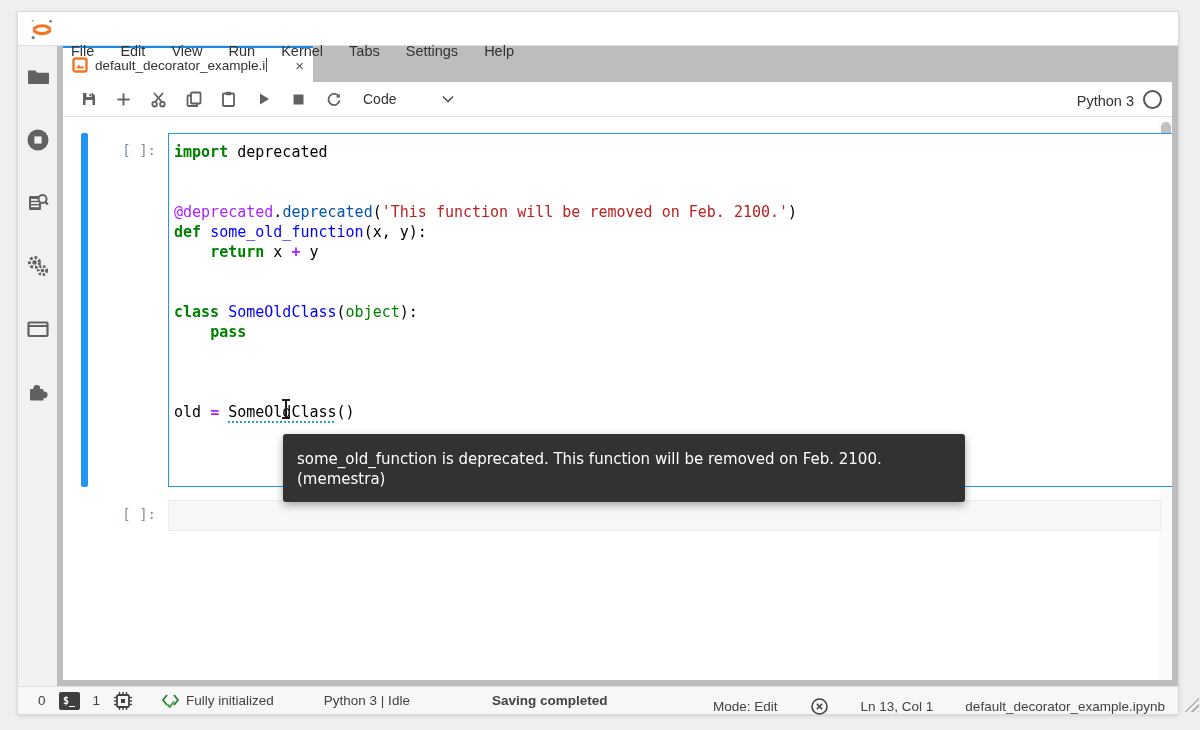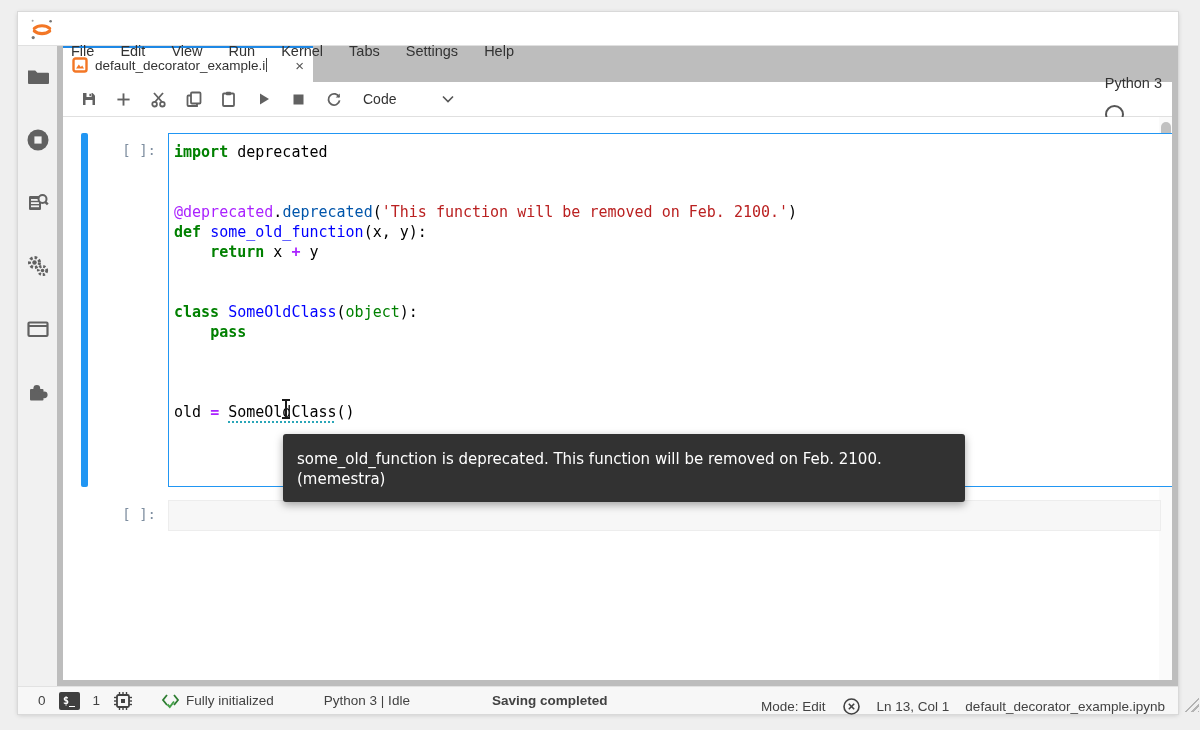--- a/index.html
+++ b/index.html
@@ -28,21 +28,21 @@
   .tab-title{font-size:13.5px;color:#333;margin-left:7px;white-space:nowrap;}
   .tab-cursor{width:1px;height:14px;background:#444;margin-left:1px;}
   .tab-close{margin-left:auto;color:#555;font-size:15px;line-height:15px;}
 
   .toolbar{position:absolute;left:6px;top:36px;width:1109px;height:35px;background:#fff;
            border-bottom:1px solid #e0e0e0;display:flex;align-items:center;box-sizing:border-box;padding:0 8px;}
   .tb-btn{width:35px;height:26px;display:flex;align-items:center;justify-content:center;}
   .cell-type{display:flex;align-items:center;margin-left:12px;color:#333;}
   .cell-type-label{font-size:14px;}
   .cell-type .chv{margin-left:45px;display:flex;}
-  .kernel{margin-left:auto;display:flex;align-items:flex-start;gap:14px;padding-right:2px;flex-direction:column;}
+  .kernel{margin-left:auto;display:flex;align-items:flex-end;gap:9px;padding-right:2px;}
   .kernel-name{font-size:14.5px;color:#333;}
   .kernel-circle{width:15px;height:15px;border:2px solid #555;border-radius:50%;background:transparent;}
 
   .notebook{position:absolute;left:6px;top:71px;width:1109px;bottom:6px;background:#fff;overflow:hidden;}
   .scroll-track{position:absolute;right:0;top:0;width:13px;height:100%;background:#fafafa;}
   .scroll-thumb{position:absolute;right:1.5px;top:5px;width:10px;height:317px;background:#c1c1c1;border-radius:5px;}
 
   .collapser{position:absolute;left:18px;top:16px;width:7px;height:354px;background:#2196f3;border-radius:2px;}
   .prompt{position:absolute;left:20px;width:73px;text-align:right;
           font-family:"DejaVu Sans Mono",monospace;font-size:14px;color:#7e8ea0;}
@@ -73,21 +73,21 @@
   .ibeam{position:absolute;left:263px;top:387px;width:10px;height:20px;z-index:7;}
   .ibeam .stem{position:absolute;left:4.2px;top:1px;width:1.7px;height:18px;background:#1a1a1a;}
   .ibeam .bar{position:absolute;left:1px;width:8px;height:1.7px;background:#1a1a1a;}
   .ibeam .bar.top{top:0;} .ibeam .bar.bot{bottom:0;}
 
   
   .statusbar{position:absolute;left:0;bottom:0;width:100%;height:28px;background:#f7f7f7;
              border-top:1px solid #e2e2e2;box-sizing:border-box;font-size:13.5px;color:#424242;z-index:3;}
   .sb-left{position:absolute;left:20px;top:0;height:27px;display:flex;align-items:center;}
   .sb-center{position:absolute;left:474px;top:0;height:27px;display:flex;align-items:center;font-weight:bold;}
-  .sb-right{position:absolute;right:13px;top:0;height:39px;display:flex;align-items:center;gap:16px;}
+  .sb-right{position:absolute;right:13px;top:0;height:39px;display:flex;align-items:center;gap:32px;}
   .sb-item{display:flex;align-items:center;}
   .term-badge{width:21px;height:18px;background:#3f3f3f;border-radius:2px;color:#fff;display:flex;
               align-items:center;justify-content:center;font-family:"DejaVu Sans Mono",monospace;
               font-size:10px;font-weight:bold;margin:0 13px;}
   .chip-wrap{margin:0 4px 0 13px;display:flex;}
   .lsp-wrap{margin-left:24px;display:flex;align-items:center;gap:6px;text-align:center;}
   .kstat{margin-left:26px;padding-left:24px;}
 
   .resize-grip{position:absolute;left:1182px;top:697px;width:17px;height:15px;
      background:repeating-linear-gradient(135deg,transparent 0 3px,#b3b3b3 3px 4.6px);

